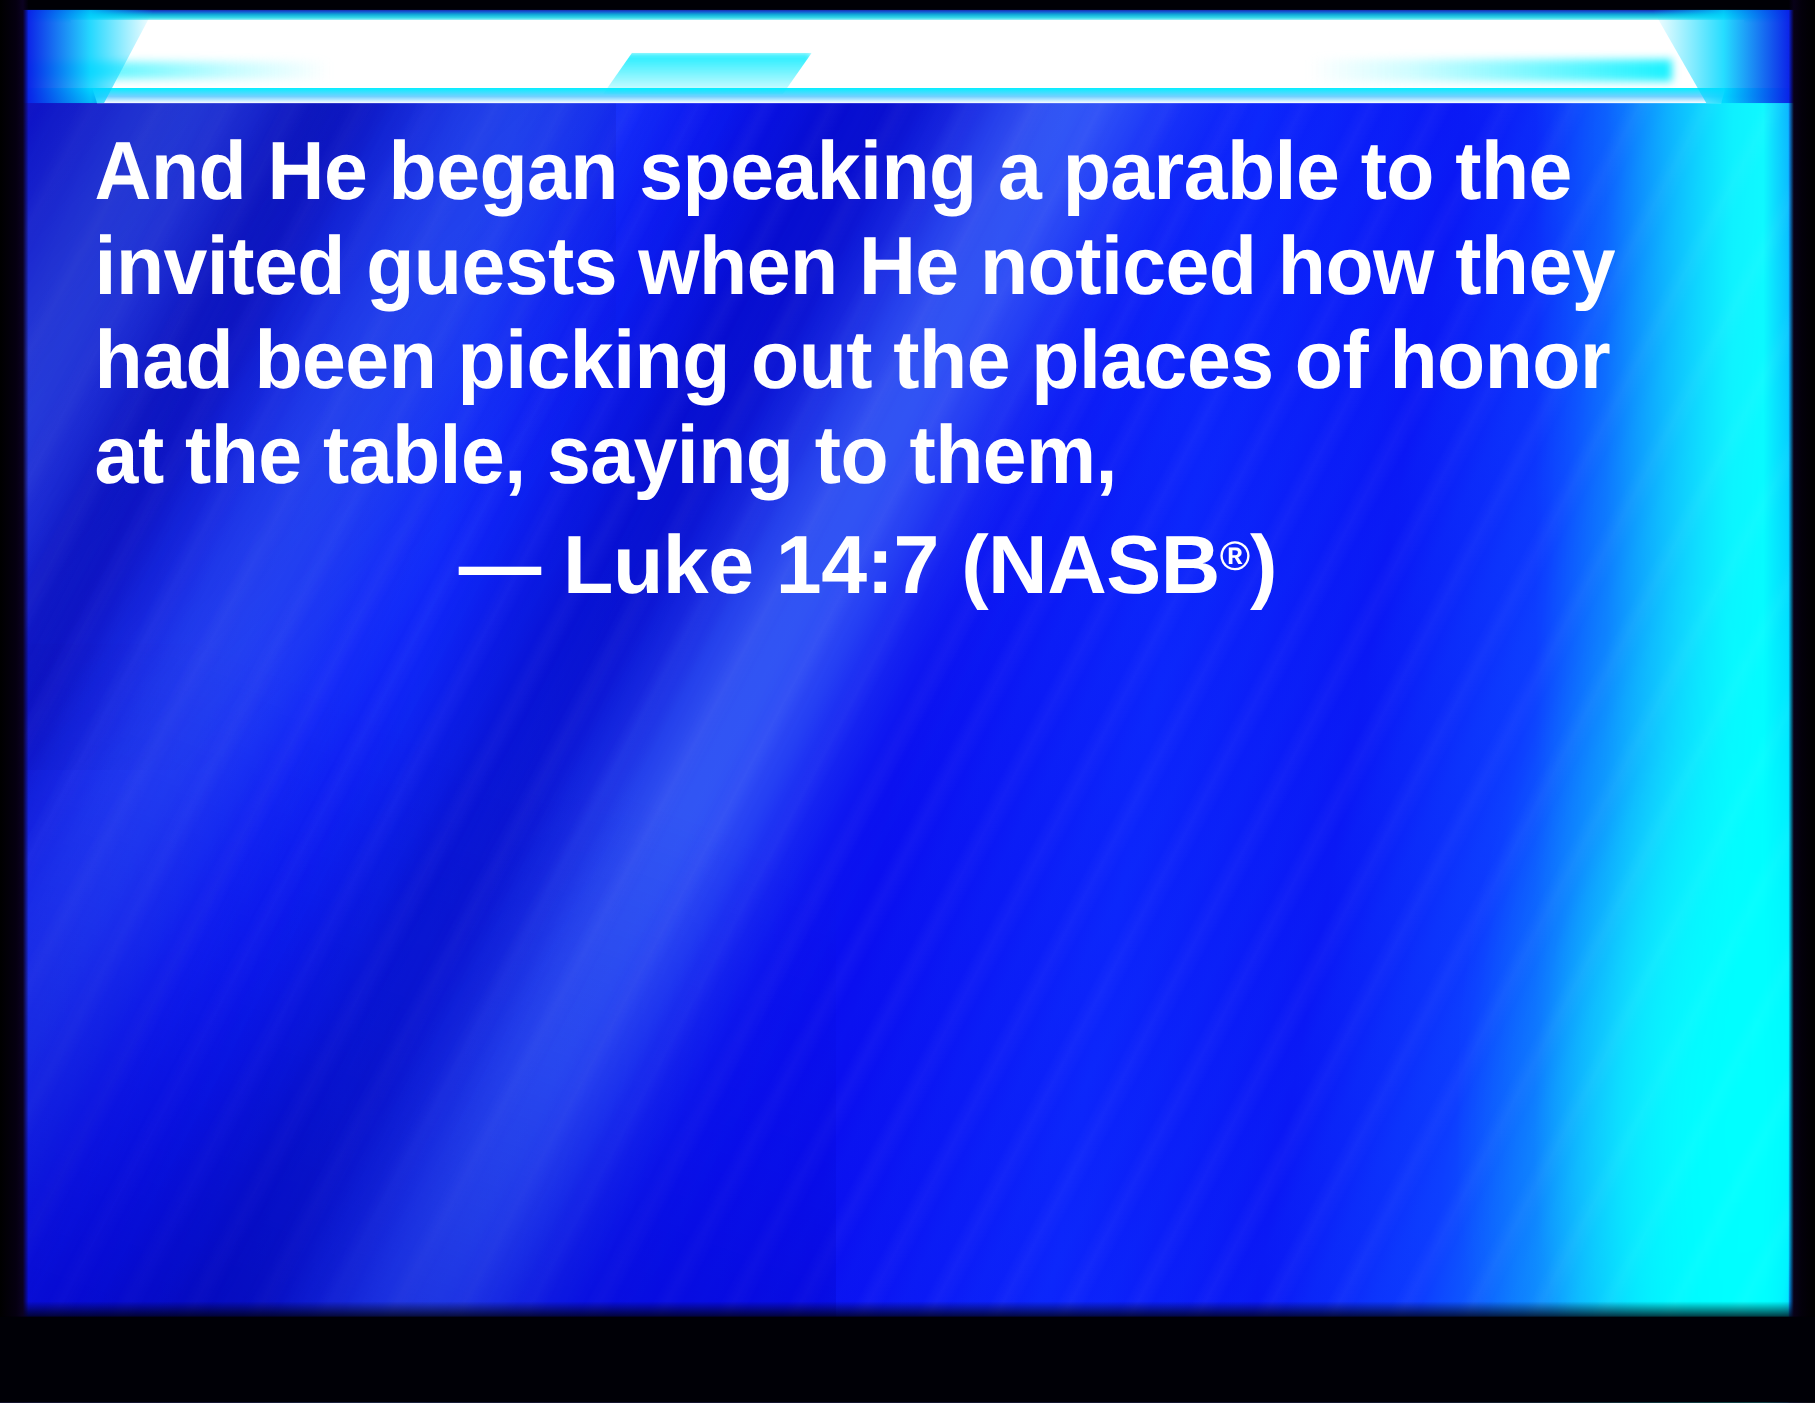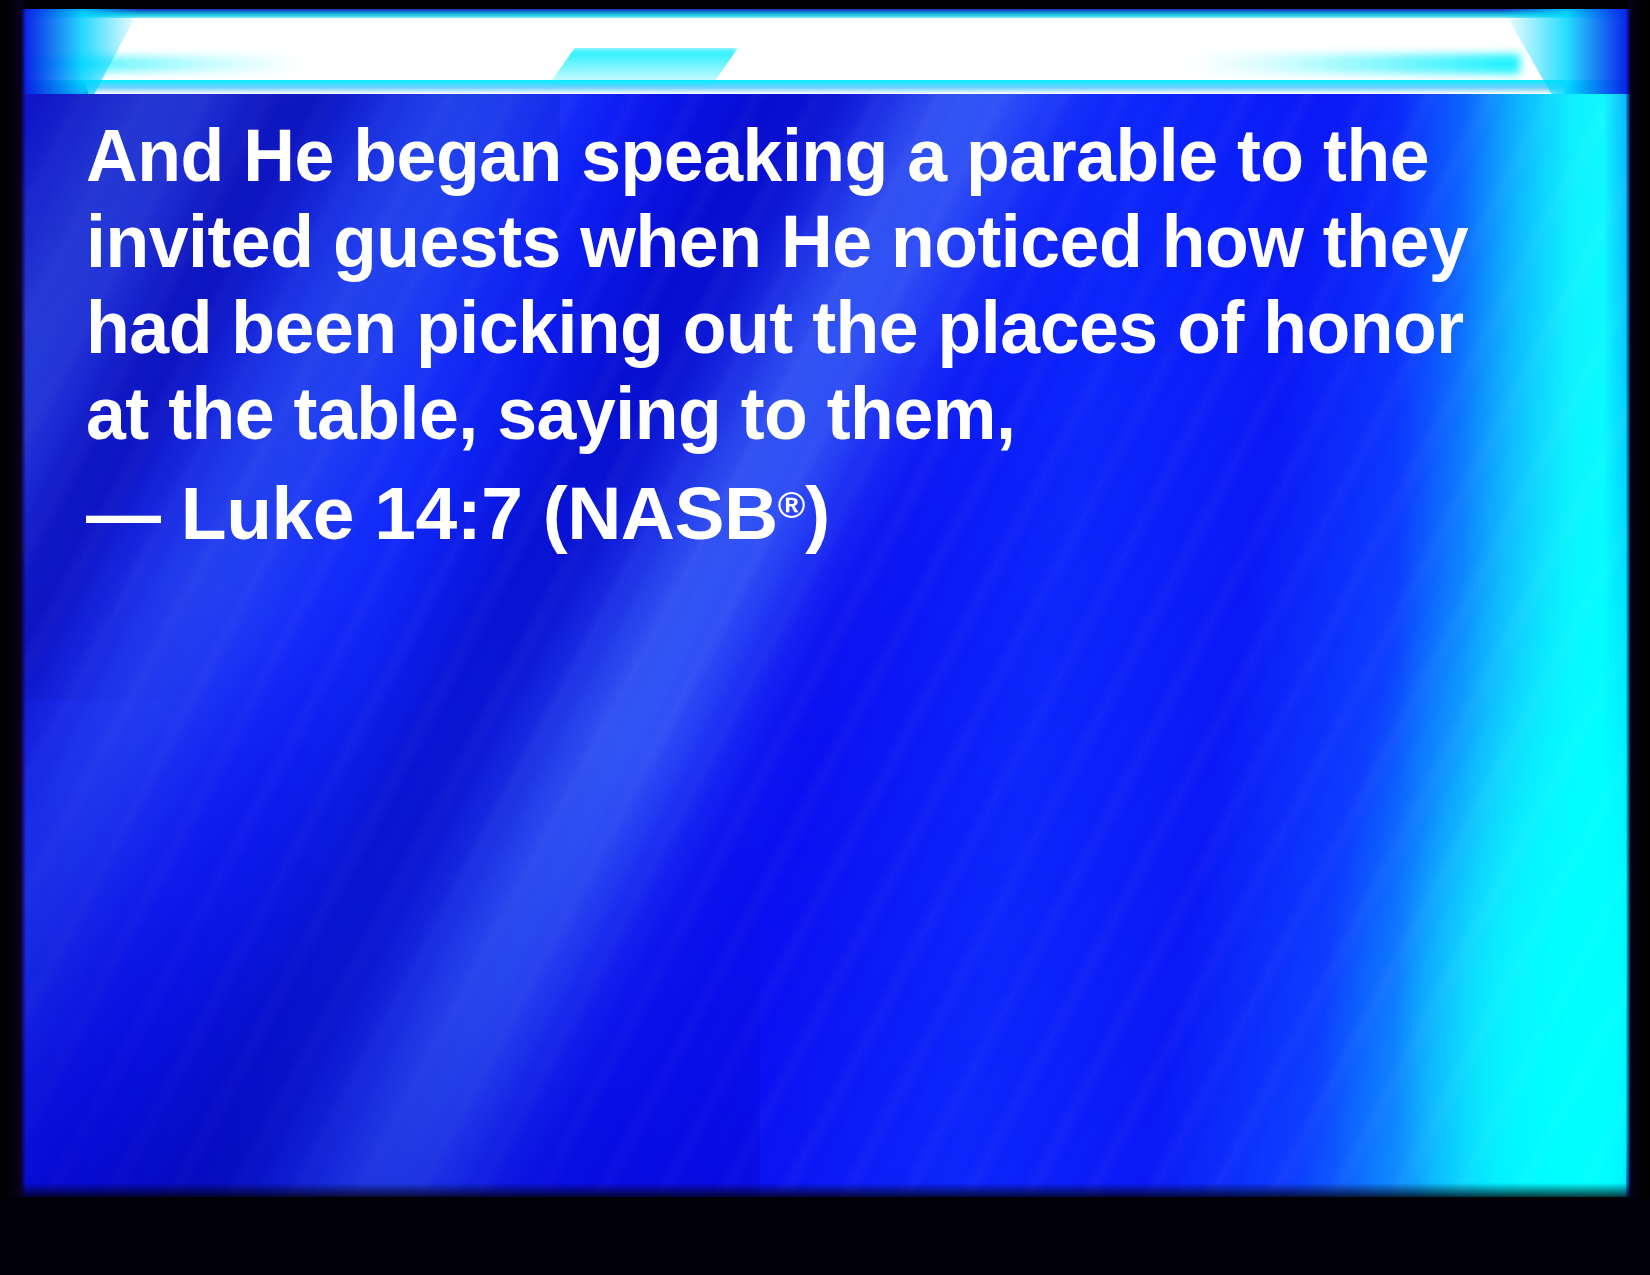--- a/index.html
+++ b/index.html
@@ -234,21 +234,21 @@
     transform: scaleX(0.955);
     transform-origin: left center;
   }
   #attribution {
     color: #ffffff;
     font-weight: 700;
     font-size: 75px;
     line-height: 86px;
     letter-spacing: -0.5px;
     white-space: nowrap;
-    text-align: left;
+    text-align: center;
     padding-right: 14px;
     margin-top: 6px;
   }
   .reg-mark {
     font-size: 0.50em;
     vertical-align: 0.56em;
     font-weight: 700;
     letter-spacing: 0;
   }
 </style>

